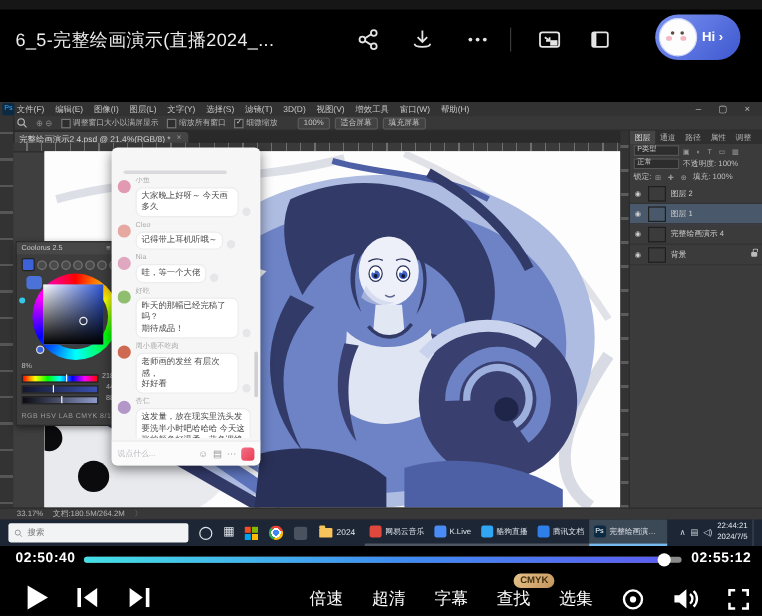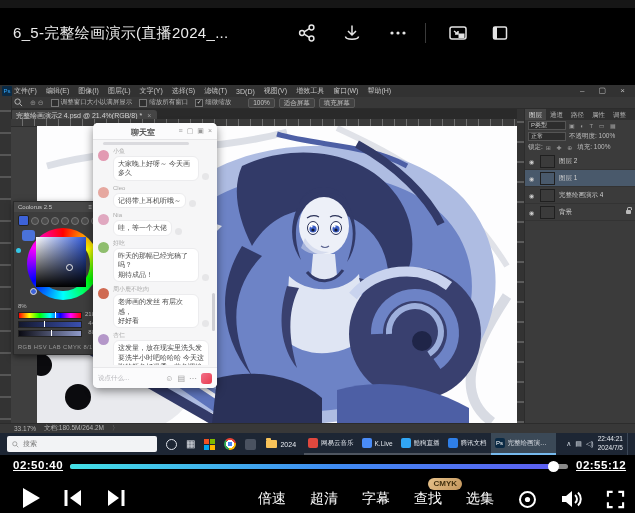--- a/index.html
+++ b/index.html
@@ -116,21 +116,21 @@
   .task{display:flex;align-items:center;gap:3px;height:22px;padding:0 4px;border-bottom:2px solid rgba(255,255,255,.22);box-sizing:border-box;cursor:pointer;}
   .task.active{background:#3b4957;border-bottom-color:#76b9ed;}
   .task-ico{width:10px;height:10px;border-radius:2px;flex:none;font-size:6px;color:#fff;line-height:10px;text-align:center;}
   .task-label{font-size:6.5px;color:#dfe3ea;max-width:44px;overflow:hidden;white-space:nowrap;text-overflow:ellipsis;}
   .tray{margin-left:auto;display:flex;align-items:center;gap:4px;padding-right:4px;}
   .tray .tico{font-size:7px;color:#cfd6df;}
   .clock{font-size:6.5px;color:#e6eaf0;line-height:1.35;text-align:center;}
   .tb-edge{width:3px;height:22px;border-left:1px solid #3a4656;}
   
   .controls{left:0;top:455px;width:635px;height:58px;background:#000;z-index:8;}
-  .time{position:absolute;top:4px;font-size:11.5px;font-weight:bold;color:#fff;letter-spacing:.5px;text-decoration:underline;}
+  .time{position:absolute;top:4px;font-size:11.5px;font-weight:bold;color:#fff;letter-spacing:.5px;}
   .bar{position:absolute;left:70px;top:9px;width:498px;height:5px;border-radius:3px;background:#8a8a8a;}
   .bar-fill{position:absolute;left:0;top:0;height:5px;border-radius:3px;background:linear-gradient(to right,#43e0e6,#3f8bf2 55%,#5d5ff2);}
   .bar-thumb{position:absolute;top:-3px;width:11px;height:11px;border-radius:50%;background:#fff;cursor:pointer;}
   .ctl-btn{position:absolute;cursor:pointer;}
   .txt-btns{position:absolute;left:252px;top:35px;display:flex;gap:12px;}
   .txt-btn{position:relative;width:40px;text-align:center;font-size:14px;color:#fff;cursor:pointer;white-space:nowrap;}
   .svip{position:absolute;right:-14px;top:-12px;background:linear-gradient(135deg,#e7c28a,#c3955c);color:#42300f;
         font-size:8px;font-weight:bold;border-radius:7px;padding:1px 5px;line-height:10px;}
   
   svg{display:block;}
@@ -171,20 +171,24 @@
         <path d="M6,8 L10,11 M10,8 V11 H7"></path>
     </g>
     <rect x="10.5" y="10.5" width="6" height="4.5" fill="#e4e4e4"></rect>
   </svg>
   <svg class="abs hdr-icon" style="left:490px" viewBox="0 0 20 20">
     <g stroke="#e4e4e4" stroke-width="1.5" fill="none">
         <rect x="3.5" y="4" width="13" height="12" rx="1.5"></rect>
       </g>
     <rect x="3.5" y="4" width="3.5" height="12" fill="#e4e4e4"></rect>
   </svg>
+  <div class="abs avatar-pill">
+    <div class="avatar-face"></div>
+    <div class="avatar-hi">Hi ›</div>
+  </div>
 
   <div class="abs ps-win">
     <div class="abs ps-menubar">
 
     <span class="mi">文件(F)</span>
         <span class="mi">编辑(E)</span>
         <span class="mi">图像(I)</span>
         <span class="mi">图层(L)</span>
         <span class="mi">文字(Y)</span>
         <span class="mi">选择(S)</span>
@@ -386,30 +390,20 @@
       <div class="sl-val" style="top:118px">44</div>
       <div class="slider" style="top:128px;background:linear-gradient(to right,#0a0a12,#8f9ac9)">
           <span class="tick" style="left:52%"></span>
         </div>
       <div class="sl-val" style="top:127px">88</div>
       <div class="cool-modes">RGB HSV LAB CMYK 8/1</div>
     </div>
   </div>
 
   <div class="abs chat">
-    <div class="chat-hdr">
-      <span class="chat-title">聊天室</span>
-      <span class="chat-hicons">
-
-      <span>≡</span>
-          <span>▢</span>
-          <span>▣</span>
-          <span>×</span>
-        </span>
-    </div>
     <div class="chat-scrolled"></div>
     <div class="msgs">
 
         <div class="msg">
           <span class="m-avatar" style="background: rgb(226, 154, 178);"></span>
           <span class="m-col">
             <span class="m-user">小鱼</span>
             <span class="m-line">
               <span class="m-bubble">大家晚上好呀～ 今天画多久</span>
               <span class="m-badge"></span>

